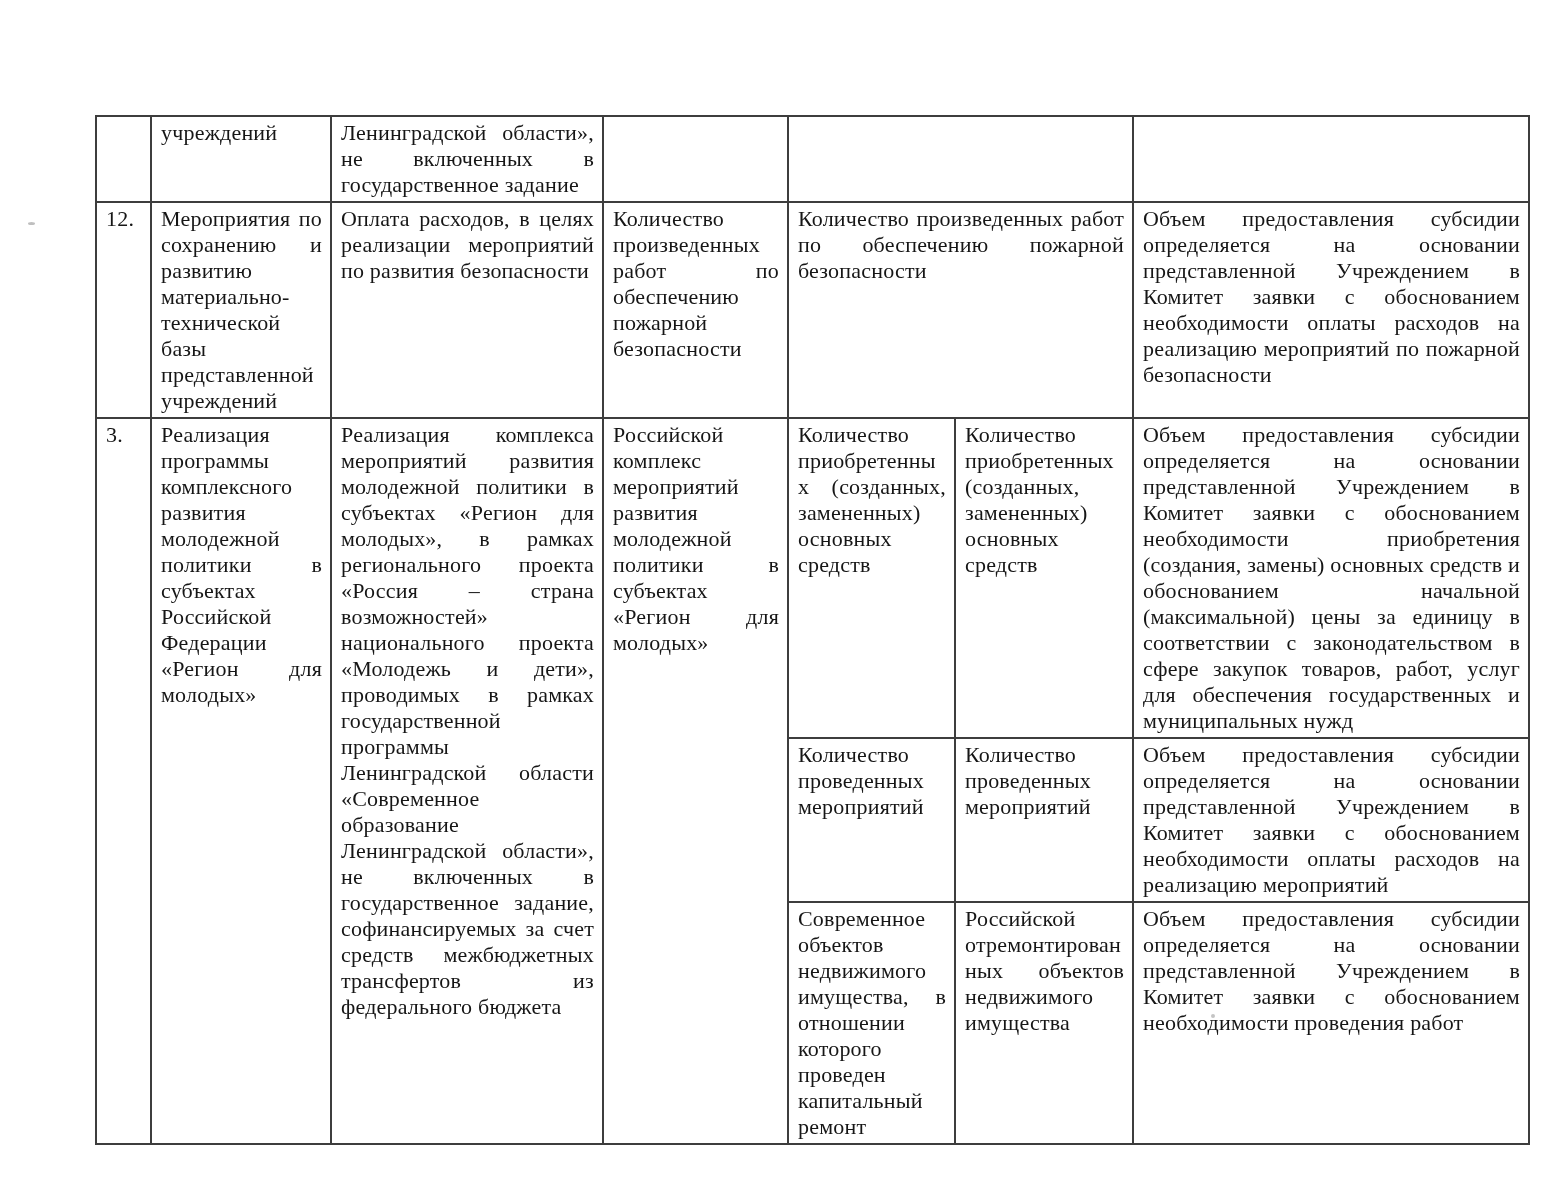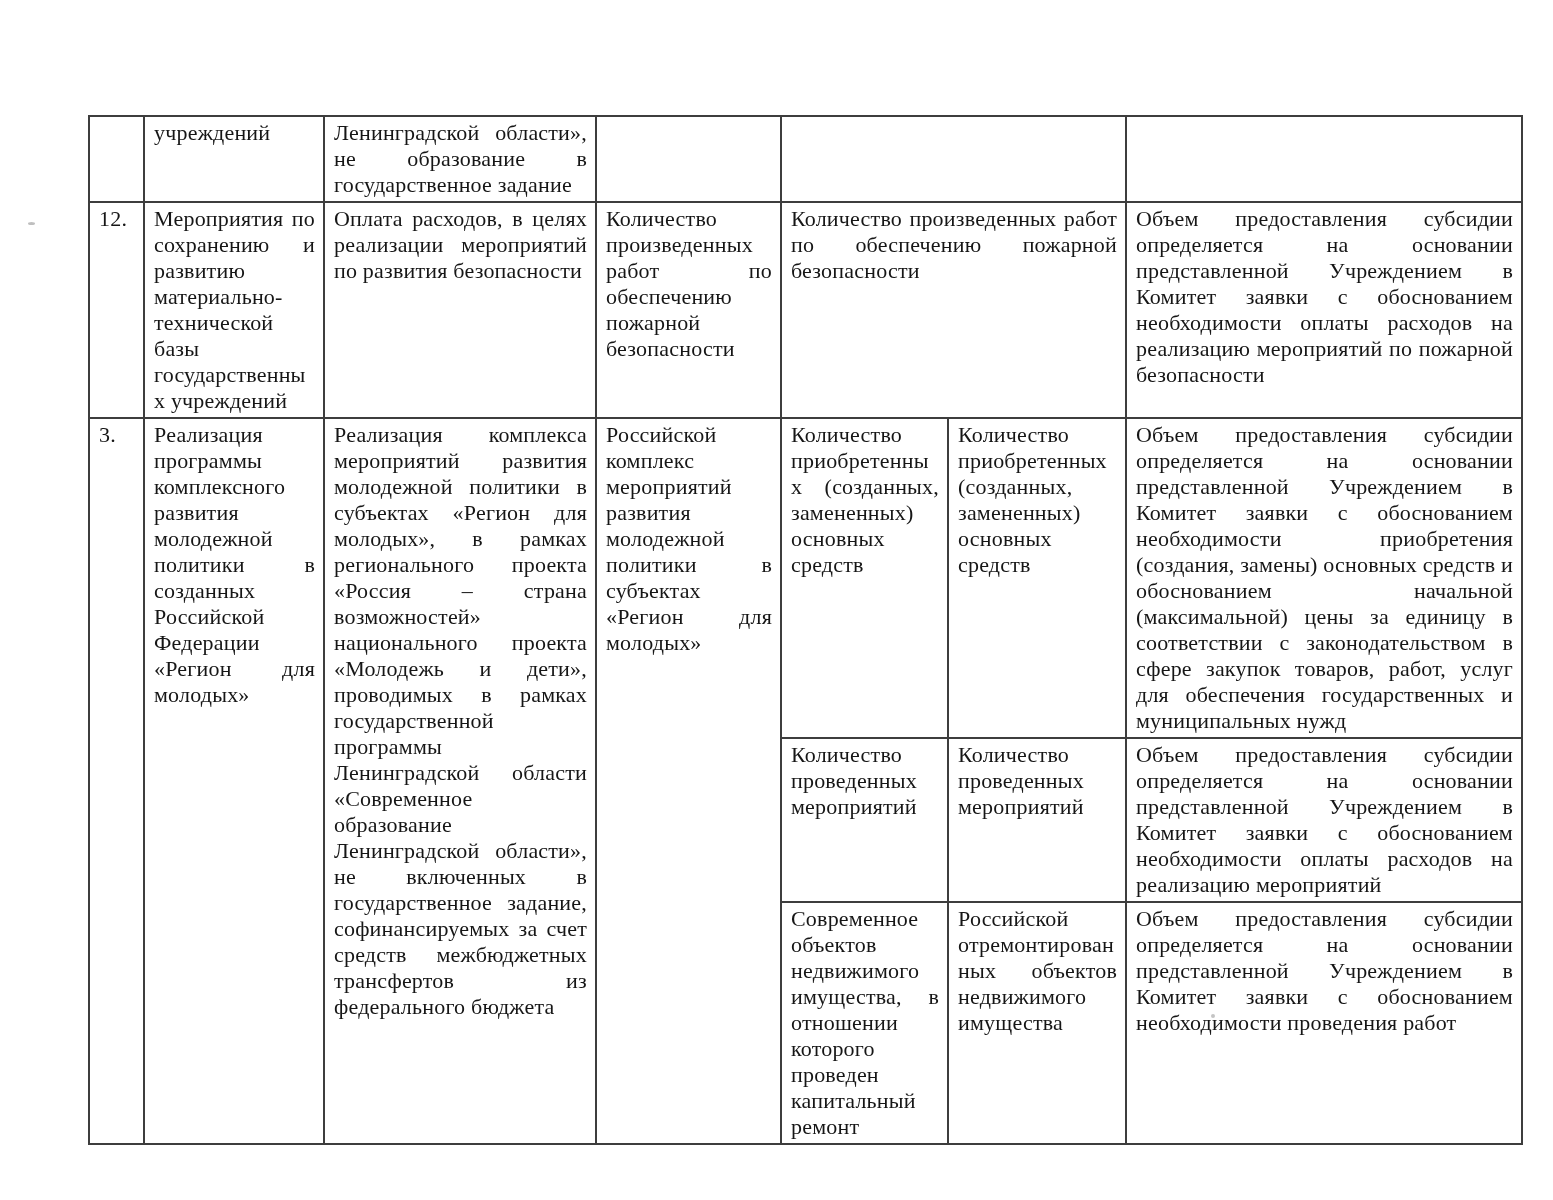--- a/index.html
+++ b/index.html
@@ -11,21 +11,21 @@
     position: relative;
     width: 1553px;
     height: 1200px;
     background: #ffffff;
     font-family: "Liberation Serif", "DejaVu Serif", serif;
     color: #161616;
     overflow: hidden;
   }
   table.doc-table {
     position: absolute;
-    left: 88px;
+    left: 95px;
     top: 115px;
     width: 1433px;
     border-collapse: collapse;
     table-layout: fixed;
   }
   table.doc-table td {
     border: 2px solid #3d3d3d;
     vertical-align: top;
     padding: 3px 8px 3px 9px;
     font-size: 22px;
@@ -63,38 +63,38 @@
       <col style="width:185px">
       <col style="width:167px">
       <col style="width:178px">
       <col style="width:396px">
     </colgroup>
 
     <tbody>
         <tr style="height:85px">
       <td class="num-cell"></td>
       <td>учреждений</td>
-      <td>Ленинградской области», не образование в государственное задание</td>
+      <td>Ленинградской области», не включенных в государственное задание</td>
       <td></td>
       <td colspan="2"></td>
       <td></td>
     </tr>
 
     <tr style="height:205px">
       <td class="num-cell">12.</td>
-      <td>Мероприятия по сохранению и развитию материально-технической базы государственных учреждений</td>
+      <td>Мероприятия по сохранению и развитию материально-технической базы представленной учреждений</td>
       <td>Оплата расходов, в целях реализации мероприятий по развития безопасности</td>
       <td>Количество произведенных работ по обеспечению пожарной безопасности</td>
       <td colspan="2">Количество произведенных работ по обеспечению пожарной безопасности</td>
       <td>Объем предоставления субсидии определяется на основании представленной Учреждением в Комитет заявки с обоснованием необходимости оплаты расходов на реализацию мероприятий по пожарной безопасности</td>
     </tr>
 
     <tr style="height:307px">
       <td class="num-cell" rowspan="3">3.</td>
-      <td rowspan="3">Реализация программы комплексного развития молодежной политики в созданных Российской Федерации «Регион для молодых»</td>
+      <td rowspan="3">Реализация программы комплексного развития молодежной политики в субъектах Российской Федерации «Регион для молодых»</td>
       <td rowspan="3">Реализация комплекса мероприятий развития молодежной политики в субъектах «Регион для молодых», в рамках регионального проекта «Россия – страна возможностей» национального проекта «Молодежь и дети», проводимых в рамках государственной программы Ленинградской области «Современное образование Ленинградской области», не включенных в государственное задание, софинансируемых за счет средств межбюджетных трансфертов из федерального бюджета</td>
       <td rowspan="3">Российской комплекс мероприятий развития молодежной политики в субъектах «Регион для молодых»</td>
       <td>Количество приобретенных (созданных, замененных) основных средств</td>
       <td>Количество приобретенных (созданных, замененных) основных средств</td>
       <td>Объем предоставления субсидии определяется на основании представленной Учреждением в Комитет заявки с обоснованием необходимости приобретения (создания, замены) основных средств и обоснованием начальной (максимальной) цены за единицу в соответствии с законодательством в сфере закупок товаров, работ, услуг для обеспечения государственных и муниципальных нужд</td>
     </tr>
 
     <tr style="height:153px">
       <td>Количество проведенных мероприятий</td>
       <td>Количество проведенных мероприятий</td>

